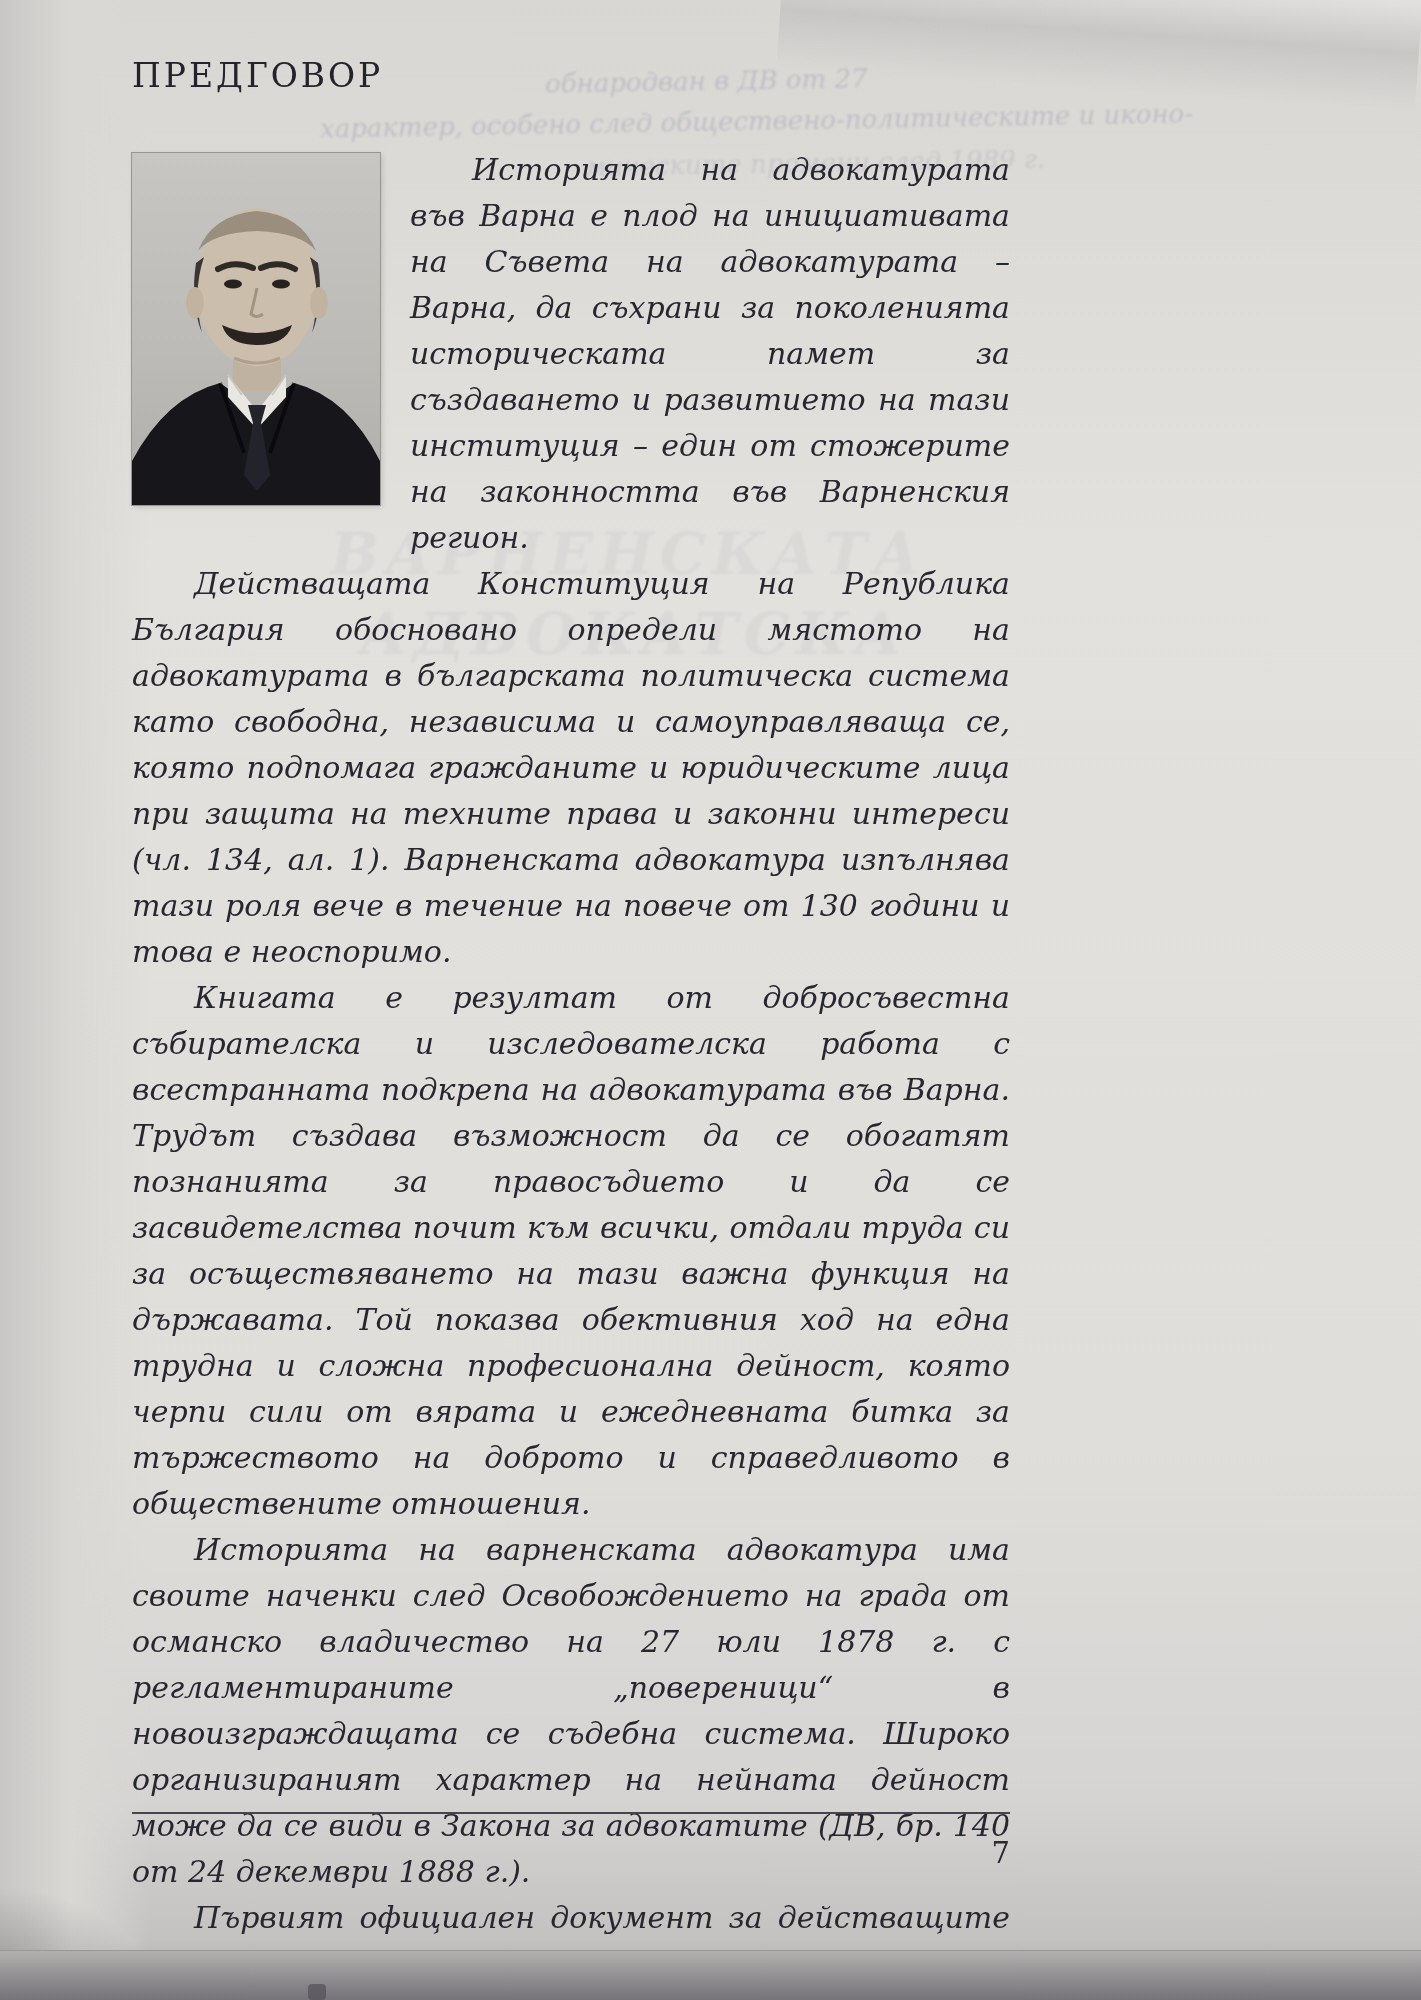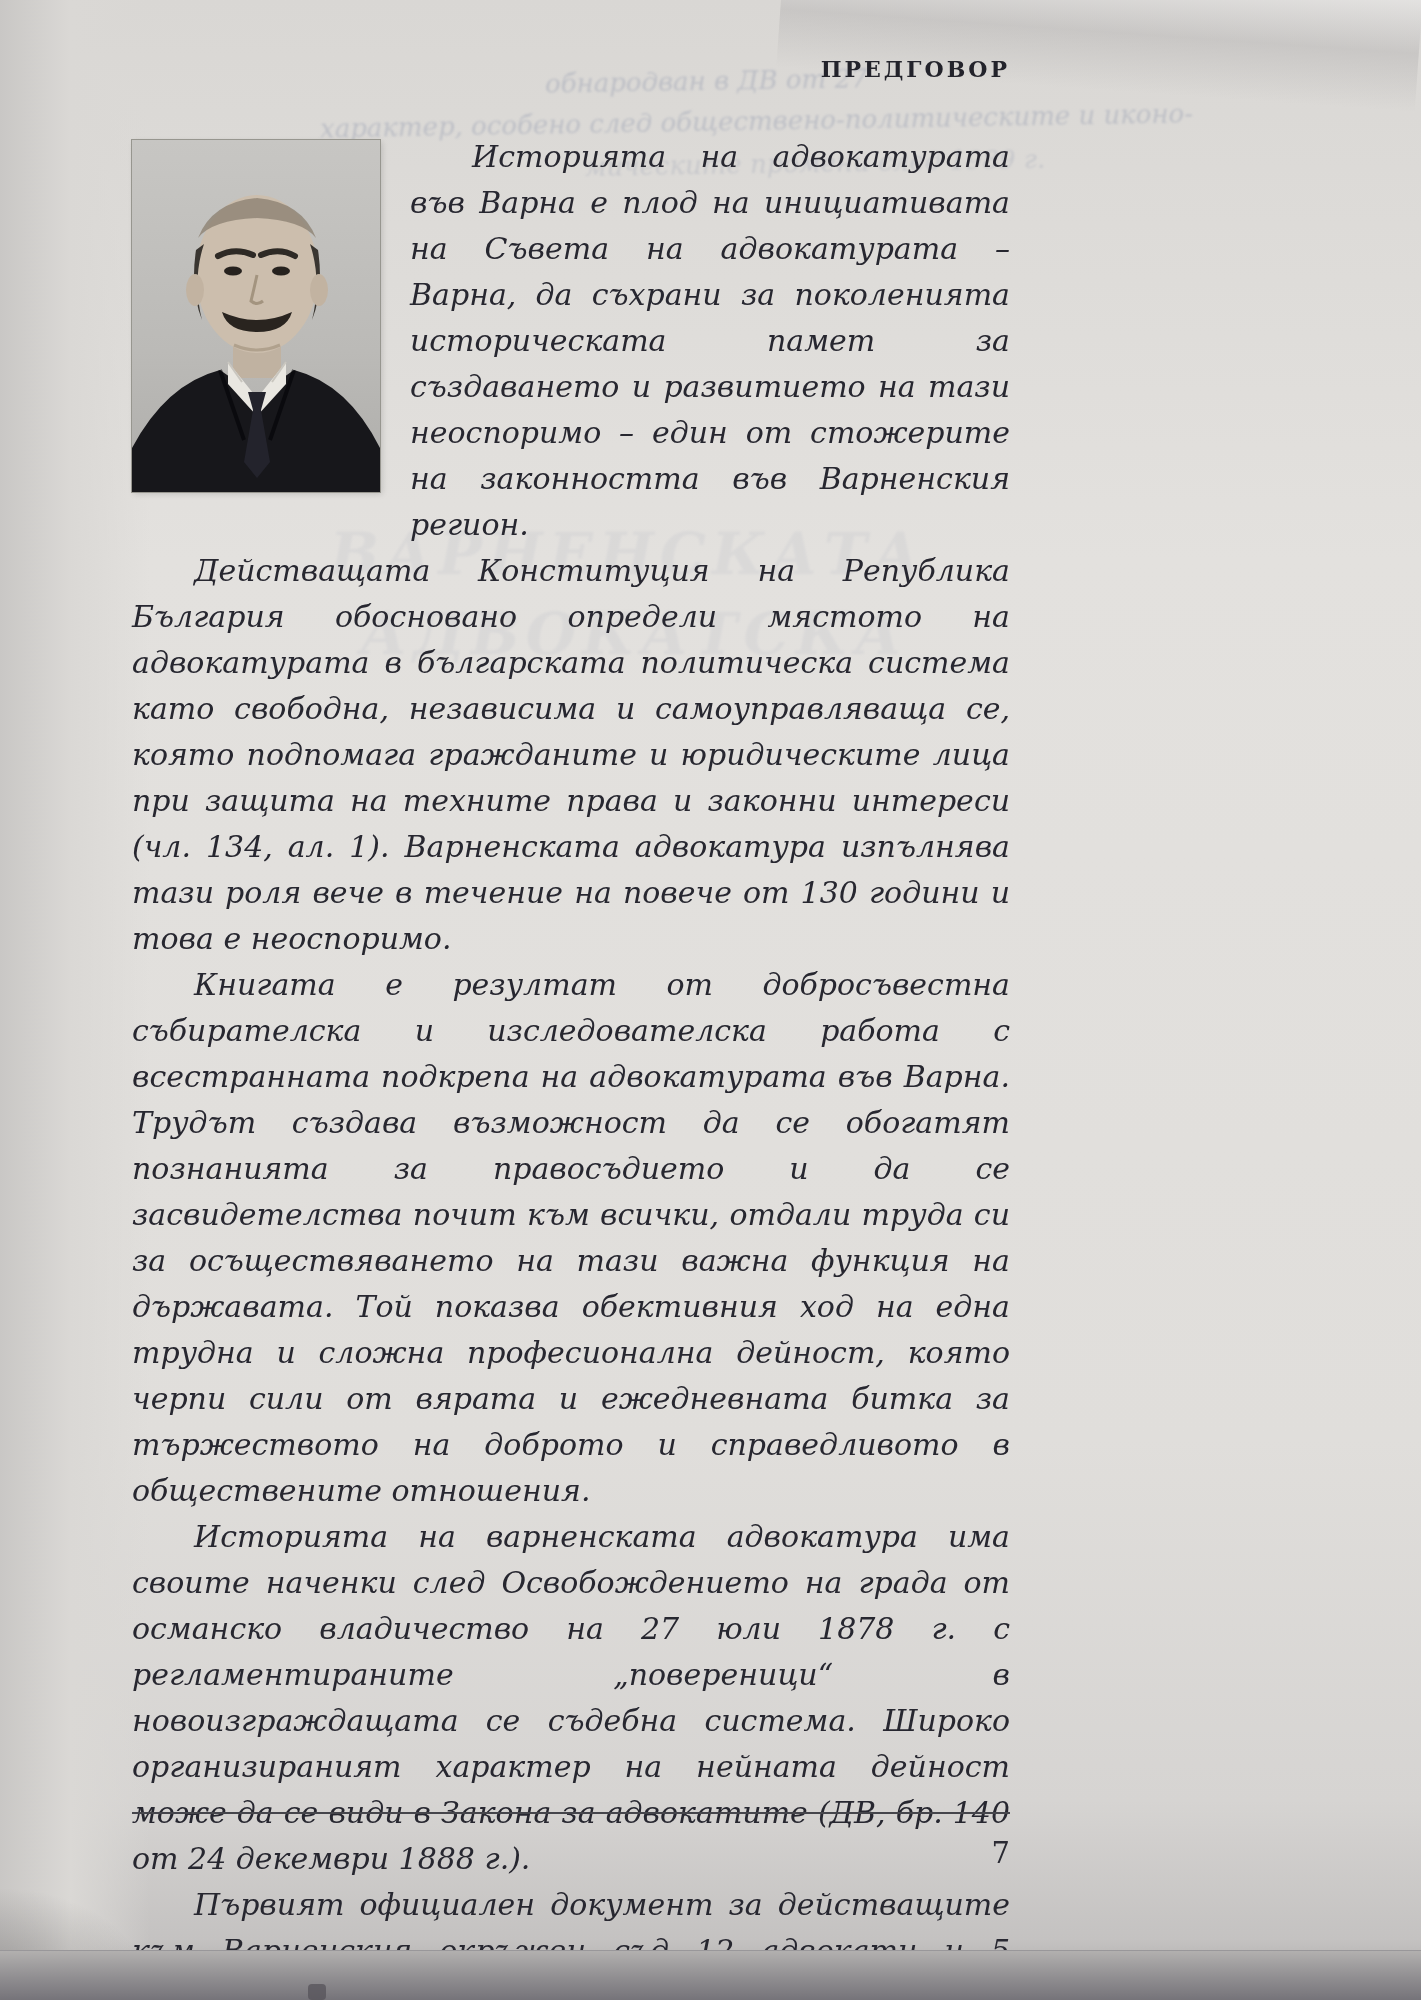--- a/index.html
+++ b/index.html
@@ -31,22 +31,22 @@
     position:absolute;color:#8e96ac;opacity:.38;filter:blur(1px);
     font-style:italic;white-space:nowrap;pointer-events:none;
   }
   .ghost.g1{left:545px;top:66px;font-size:26px;transform:rotate(-1deg);}
   .ghost.g2{left:320px;top:106px;font-size:26px;transform:rotate(-1deg);}
   .ghost.g3{left:585px;top:148px;font-size:26px;transform:rotate(-1deg);opacity:.26;}
   .ghost.g4{left:330px;top:520px;font-size:58px;font-weight:bold;opacity:.10;letter-spacing:6px;}
   .ghost.g5{left:360px;top:600px;font-size:58px;font-weight:bold;opacity:.10;letter-spacing:6px;}
   .content{position:absolute;left:132px;top:56px;width:878px;}
   .title{
-    margin:0 0 52px 0;text-align:right;
-    font-size:22px;font-weight:bold;letter-spacing:3px;color:#23232b;
+    margin:0 0 52px 0;text-align:left;
+    font-size:33px;font-weight:normal;letter-spacing:3px;color:#23232b;
   }
   .photo{
     float:left;width:248px;height:352px;margin:6px 30px 12px 0;
     background:#bdbcba;box-shadow:0 0 0 1px #97968f, 2px 2px 6px rgba(0,0,0,.15);
   }
   .photo svg{display:block;}
   .bodytext p{
     margin:0;padding:0;text-indent:62px;text-align:justify;
     font-style:italic;font-size:30px;line-height:46px;color:#272730;
   }
@@ -112,21 +112,21 @@
 
         <path d="M96,222 L110,242 M154,222 L140,242" stroke="#c9c6bf" stroke-width="2"></path>
 
         <path d="M116,252 L134,252 L129,270 L138,322 L125,338 L112,322 L121,270 Z" fill="#23232c"></path>
 
         <path d="M88,230 L112,300 M162,230 L138,300" stroke="#000004" stroke-width="4" opacity="0.55"></path>
       </svg>
     </div>
 
     <div class="bodytext">
-      <p>Историята на адвокатурата във Варна е плод на инициативата на Съвета на адвокатурата – Варна, да съхрани за поколенията историческата памет за създаването и развитието на тази неоспоримо – един от стожерите на законността във Варненския регион.</p>
+      <p>Историята на адвокатурата във Варна е плод на инициативата на Съвета на адвокатурата – Варна, да съхрани за поколенията историческата памет за създаването и развитието на тази институция – един от стожерите на законността във Варненския регион.</p>
       <p>Действащата Конституция на Република България обосновано определи мястото на адвокатурата в българската политическа система като свободна, независима и самоуправляваща се, която подпомага гражданите и юридическите лица при защита на техните права и законни интереси (чл. 134, ал. 1). Варненската адвокатура изпълнява тази роля вече в течение на повече от 130 години и това е неоспоримо.</p>
       <p>Книгата е резултат от добросъвестна събирателска и изследователска работа с всестранната подкрепа на адвокатурата във Варна. Трудът създава възможност да се обогатят познанията за правосъдието и да се засвидетелства почит към всички, отдали труда си за осъществяването на тази важна функция на държавата. Той показва обективния ход на една трудна и сложна професионална дейност, която черпи сили от вярата и ежедневната битка за тържеството на доброто и справедливото в обществените отношения.</p>
       <p>Историята на варненската адвокатура има своите наченки след Освобождението на града от османско владичество на 27 юли 1878 г. с регламентираните „повереници“ в новоизграждащата се съдебна система. Широко организираният характер на нейната дейност може да се види в Закона за адвокатите (ДВ, бр. 140 от 24 декември 1888 г.).</p>
       <p>Първият официален документ за действащите към Варненския окръжен съд 12 адвокати и 5 помощник-адвокати е</p>
     </div>
   </div>
 
   <div class="rule"></div>
   <div class="pagenum">7</div>
 

